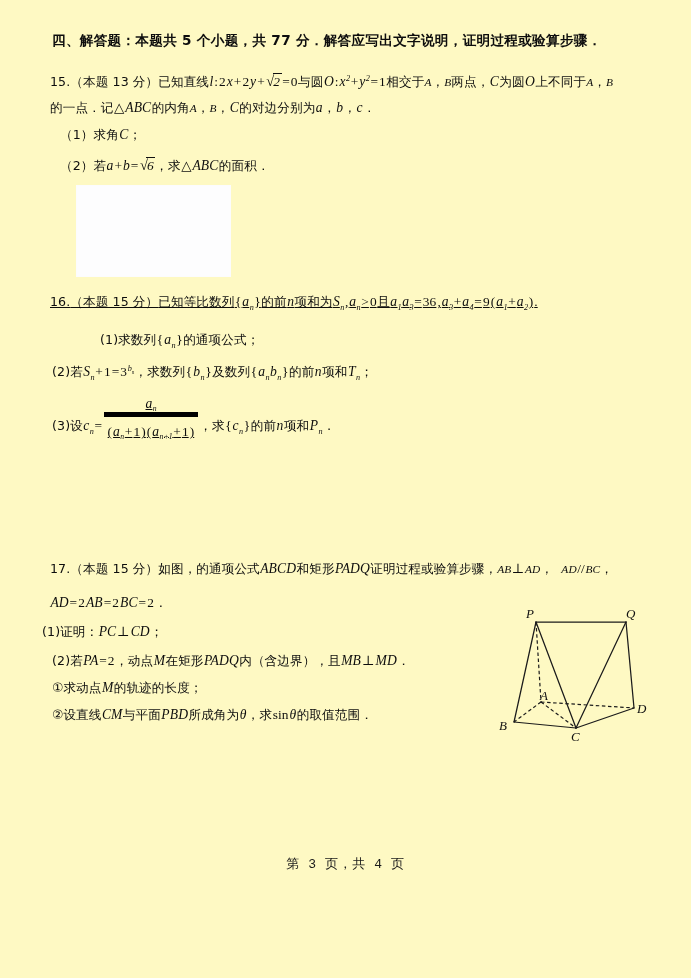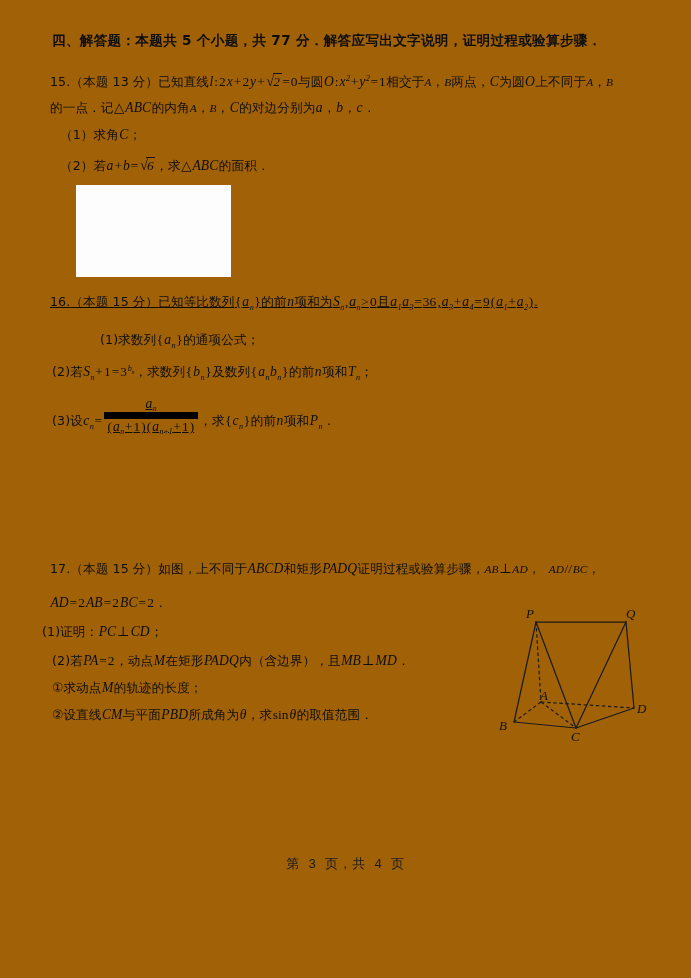--- a/index.html
+++ b/index.html
@@ -8,21 +8,21 @@
     background: #ffffff;
   }
   body {
     font-family: "Liberation Serif", "DejaVu Serif", serif;
     color: #0d0d0d;
   }
   #page {
     position: relative;
     width: 691px;
     height: 978px;
-    background: #a16207;
+    background: #fef9c3;
     overflow: hidden;
   }
 
   
   .ln {
     position: absolute;
     white-space: nowrap;
     font-size: 13.2px;
     line-height: 1.1;
     letter-spacing: 0.1px;
@@ -80,22 +80,22 @@
     vertical-align: -0.52em;
     text-align: center;
     font-size: 12.4px;
     line-height: 1.12;
     margin: 0 1.5px;
     text-decoration: underline;
   }
   .frac > .num { display: block; padding: 0 3px 0.5px 3px; }
   .frac > .den {
     display: block;
-    border-top: 7px solid #000000;
-    padding: 0 3px 0 3px;
+    border-top: 5px solid #000000;
+    padding: 7px 3px 0 3px;
     text-align: center;
   }
 
   
   .circnum { font-family: "DejaVu Sans", sans-serif; font-size: 12.6px; }
 
   
   .ghost-box {
     position: absolute;
     background: #fdfdfe;
@@ -166,21 +166,21 @@
 
   <div class="ln" style="left:52px; top:364px;">
     <span class="cn">(2)</span><span class="cn">若</span><i class="v">S</i><sub>n</sub><span class="op">+</span><span class="op">1</span><span class="op">=</span><span class="op">3</span><sup><i>b</i><sub>n</sub></sup><span class="cn">，求数列</span><span class="op">{</span><i class="v">b</i><sub>n</sub><span class="op">}</span><span class="cn">及数列</span><span class="op">{</span><i class="v">a</i><sub>n</sub><i class="v">b</i><sub>n</sub><span class="op">}</span><span class="cn">的前</span><i class="v">n</i><span class="cn">项和</span><i class="v">T</i><sub>n</sub><span class="cn">；</span>
   </div>
 
   <div class="ln" style="left:52px; top:396px;">
     <span class="cn">(3)</span><span class="cn">设</span><i class="v">c</i><sub>n</sub><span class="op">=</span><span class="frac"><span class="num"><i class="v">a</i><sub>n</sub></span><span class="den"><span class="op">(</span><i class="v">a</i><sub>n</sub><span class="op">+</span><span class="op">1</span><span class="op">)</span><span class="op">(</span><i class="v">a</i><sub>n+1</sub><span class="op">+</span><span class="op">1</span><span class="op">)</span></span></span><span class="cn">，求</span><span class="op">{</span><i class="v">c</i><sub>n</sub><span class="op">}</span><span class="cn">的前</span><i class="v">n</i><span class="cn">项和</span><i class="v">P</i><sub>n</sub><span class="cn">．</span>
   </div>
 
   <div class="ln" style="left:50px; top:562px;">
-    <span class="cn">17.</span><span class="cn">（本题 15 分）</span><span class="cn">如图，上不同于</span><i class="v">ABCD</i><span class="cn">和矩形</span><i class="v">PADQ</i><span class="cn">证明过程或验算步骤，</span><i class="vs">AB</i><span class="op">⊥</span><i class="vs">AD</i><span class="cn">，&nbsp;&nbsp;</span><i class="vs">AD</i><span class="op">//</span><i class="vs">BC</i><span class="cn">，</span>
+    <span class="cn">17.</span><span class="cn">（本题 15 分）</span><span class="cn">如图，的通项公式</span><i class="v">ABCD</i><span class="cn">和矩形</span><i class="v">PADQ</i><span class="cn">证明过程或验算步骤，</span><i class="vs">AB</i><span class="op">⊥</span><i class="vs">AD</i><span class="cn">，&nbsp;&nbsp;</span><i class="vs">AD</i><span class="op">//</span><i class="vs">BC</i><span class="cn">，</span>
   </div>
 
   <div class="ln" style="left:50px; top:596px;">
     <i class="v">AD</i><span class="op">=</span><span class="op">2</span><i class="v">AB</i><span class="op">=</span><span class="op">2</span><i class="v">BC</i><span class="op">=</span><span class="op">2</span><span class="cn">．</span>
   </div>
 
   <div class="ln" style="left:42px; top:625px;">
     <span class="cn">(1)</span><span class="cn">证明：</span><i class="v">PC</i><span class="op">⊥</span><i class="v">CD</i><span class="cn">；</span>
   </div>
 

